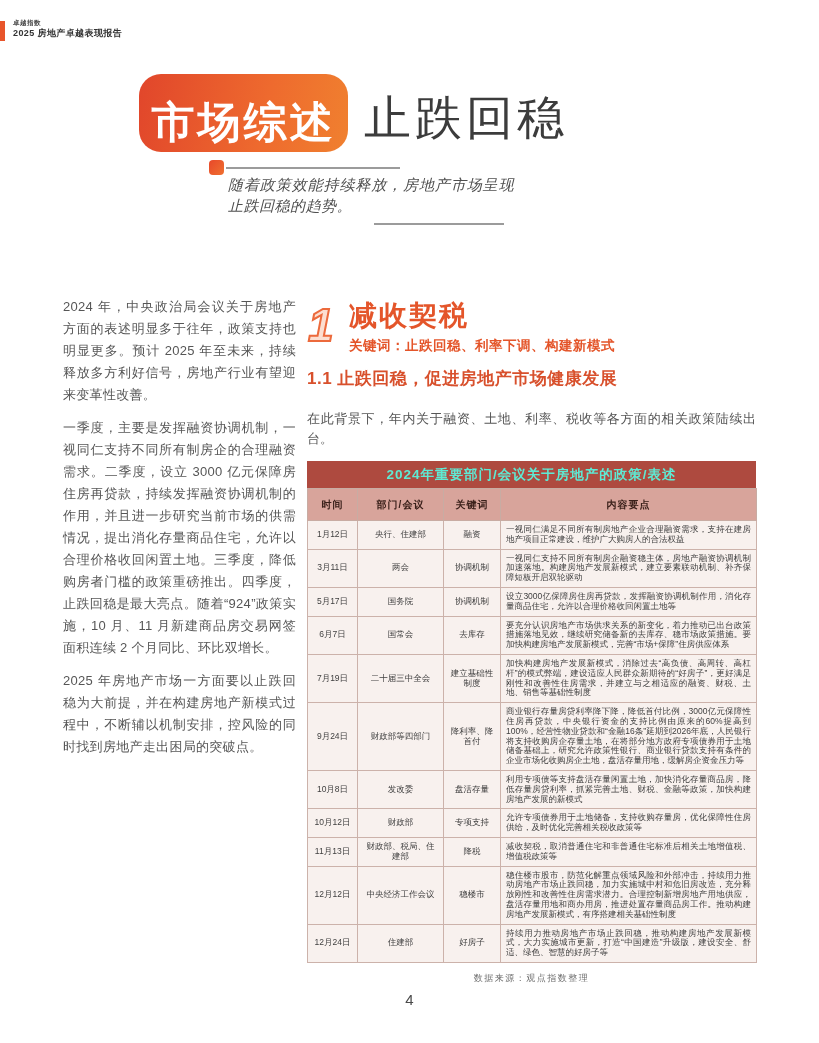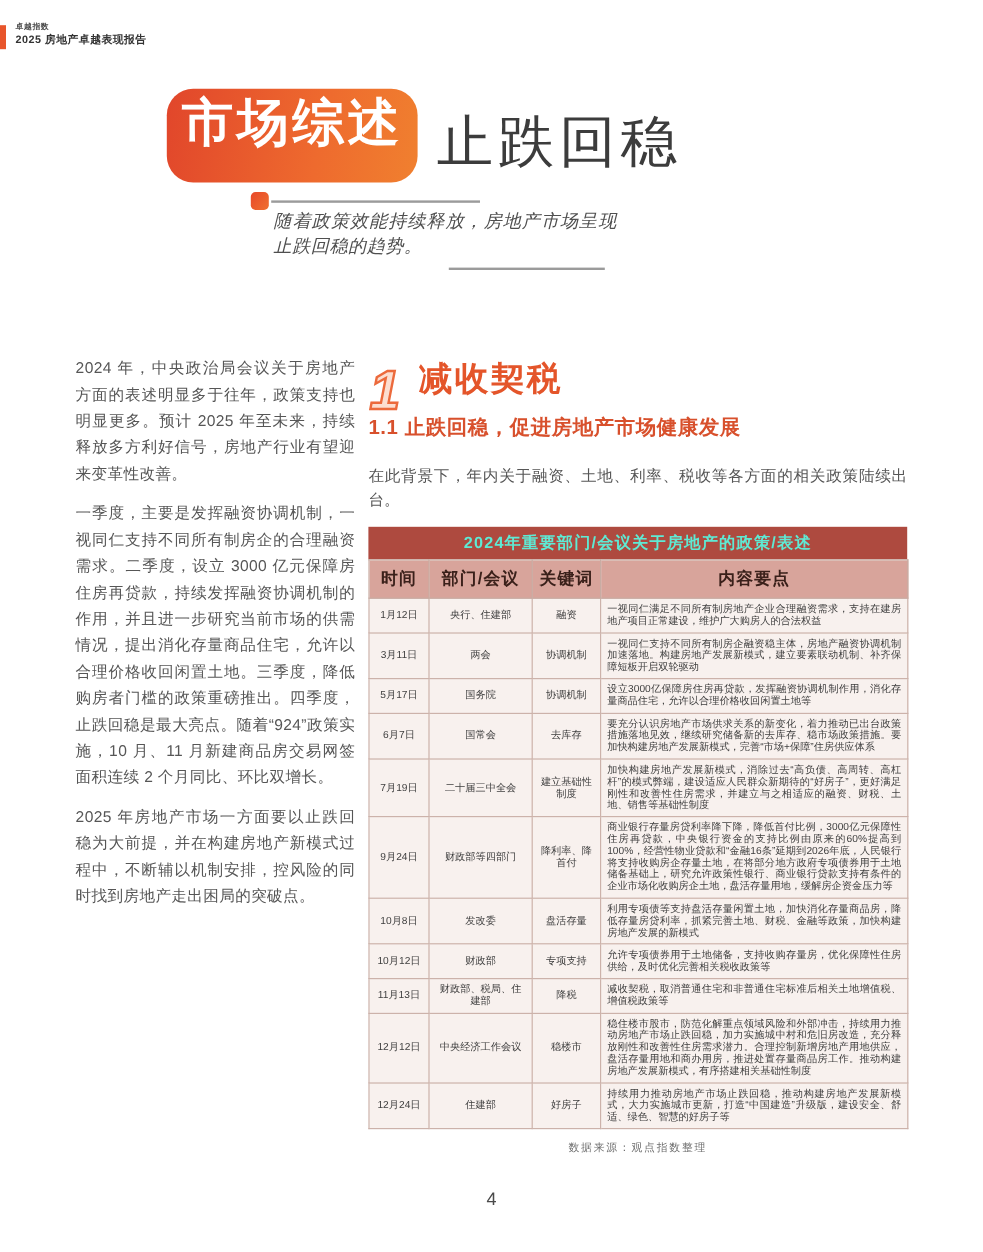--- a/index.html
+++ b/index.html
@@ -9,21 +9,21 @@
   }
   
   .brand-bar{position:absolute;left:0;top:21px;width:5px;height:20px;background:#e8552b;}
   .brand{position:absolute;left:13px;top:19px;line-height:1.25;}
   .brand-small{font-size:6.5px;font-weight:bold;color:#4a4a4a;letter-spacing:.5px;}
   .brand-title{font-size:9px;font-weight:bold;color:#333333;letter-spacing:.4px;margin-top:1px;}
   
   .title-badge{
     position:absolute;left:139px;top:74px;width:209px;height:78px;
     background:linear-gradient(100deg,#e1462b 0%,#ee6a2e 60%,#f0802f 100%);
-    border-radius:22px;display:flex;align-items:flex-start;justify-content:center;
+    border-radius:22px;display:flex;align-items:flex-end;justify-content:center;
   }
   .title-badge span{color:#ffffff;font-size:43px;font-weight:bold;letter-spacing:3px;}
   .title-sub{position:absolute;left:364px;top:87px;font-size:47px;font-weight:normal;color:#3c3c3c;letter-spacing:4px;}
   
   .intro-bullet{position:absolute;left:209px;top:160px;width:15px;height:15px;border-radius:4px;
     background:linear-gradient(130deg,#e8482a,#ef7030);}
   .intro-rule-top{position:absolute;left:226px;top:167px;width:174px;height:1.5px;background:#9b9b9b;}
   .intro-text{position:absolute;left:228px;top:174px;width:286px;font-size:15px;font-style:italic;
     color:#4f4f4f;line-height:21px;letter-spacing:.5px;text-align:justify;}
   .intro-rule-bottom{position:absolute;left:374px;top:223px;width:130px;height:1.5px;background:#9b9b9b;}
@@ -39,21 +39,21 @@
   .sec-keywords{font-size:13.5px;line-height:16px;font-weight:bold;color:#e4552a;margin-top:6px;letter-spacing:.5px;}
   .subsec-title{margin-top:14px;font-size:17px;line-height:22px;font-weight:bold;color:#d8502c;letter-spacing:.5px;}
   .rp{margin:0;font-size:13px;line-height:20px;color:#565656;text-align:justify;}
   .rp.first{margin-top:6px;}
   .rp.second{margin-top:19px;}
   
   .tbl-title{margin-top:12px;height:27px;background:#ae4a3f;color:#5eead4;font-size:13.5px;font-weight:bold;
     display:flex;align-items:center;justify-content:center;letter-spacing:1px;}
   table.policy-table{width:449px;border-collapse:collapse;table-layout:fixed;}
   table.policy-table th{
-    background:#d8a49b;color:#3a201a;font-size:14px;font-weight:bold;height:27px;
+    background:#d8a49b;color:#3a201a;font-size:10px;font-weight:bold;height:27px;
     border:1px solid #c8aca3;padding:2px 3px;letter-spacing:1px;}
   table.policy-table td{
     background:#f8f1ee;border:1px solid #ccb2aa;font-size:8.5px;line-height:9.8px;
     color:#3f3f3f;padding:4px 5px;vertical-align:middle;}
   table.policy-table td.c0,table.policy-table td.c1,table.policy-table td.c2{text-align:center;}
   table.policy-table td.c3{text-align:justify;}
   col.w0{width:50px;}col.w1{width:86px;}col.w2{width:57px;}col.w3{width:256px;}
   .tbl-source{margin-top:9px;text-align:center;font-size:9px;color:#6f6f6f;letter-spacing:1.5px;}
   
   .page-num{position:absolute;left:0;top:991px;width:819px;text-align:center;font-size:15px;color:#4a4a4a;}
@@ -82,20 +82,21 @@
   <div class="left-col">
     <p>2024 年，中央政治局会议关于房地产方面的表述明显多于往年，政策支持也明显更多。预计 2025 年至未来，持续释放多方利好信号，房地产行业有望迎来变革性改善。</p>
     <p>一季度，主要是发挥融资协调机制，一视同仁支持不同所有制房企的合理融资需求。二季度，设立 3000 亿元保障房住房再贷款，持续发挥融资协调机制的作用，并且进一步研究当前市场的供需情况，提出消化存量商品住宅，允许以合理价格收回闲置土地。三季度，降低购房者门槛的政策重磅推出。四季度，止跌回稳是最大亮点。随着“924”政策实施，10 月、11 月新建商品房交易网签面积连续 2 个月同比、环比双增长。</p>
     <p>2025 年房地产市场一方面要以止跌回稳为大前提，并在构建房地产新模式过程中，不断辅以机制安排，控风险的同时找到房地产走出困局的突破点。</p>
   </div>
 
   <div class="right-col">
     <div class="sec-head">
       <span class="sec-num">1</span>
       <div class="sec-title">减收契税</div>
+      <div class="sec-keywords">关键词：止跌回稳、利率下调、构建新模式</div>
     </div>
     <div class="subsec-title">1.1 止跌回稳，促进房地产市场健康发展</div>
     <p class="rp second">在此背景下，年内关于融资、土地、利率、税收等各方面的相关政策陆续出台。</p>
 
     <div class="tbl-title">2024年重要部门/会议关于房地产的政策/表述</div>
     <table class="policy-table">
       <colgroup>
         <col class="w0">
           <col class="w1">
           <col class="w2">

